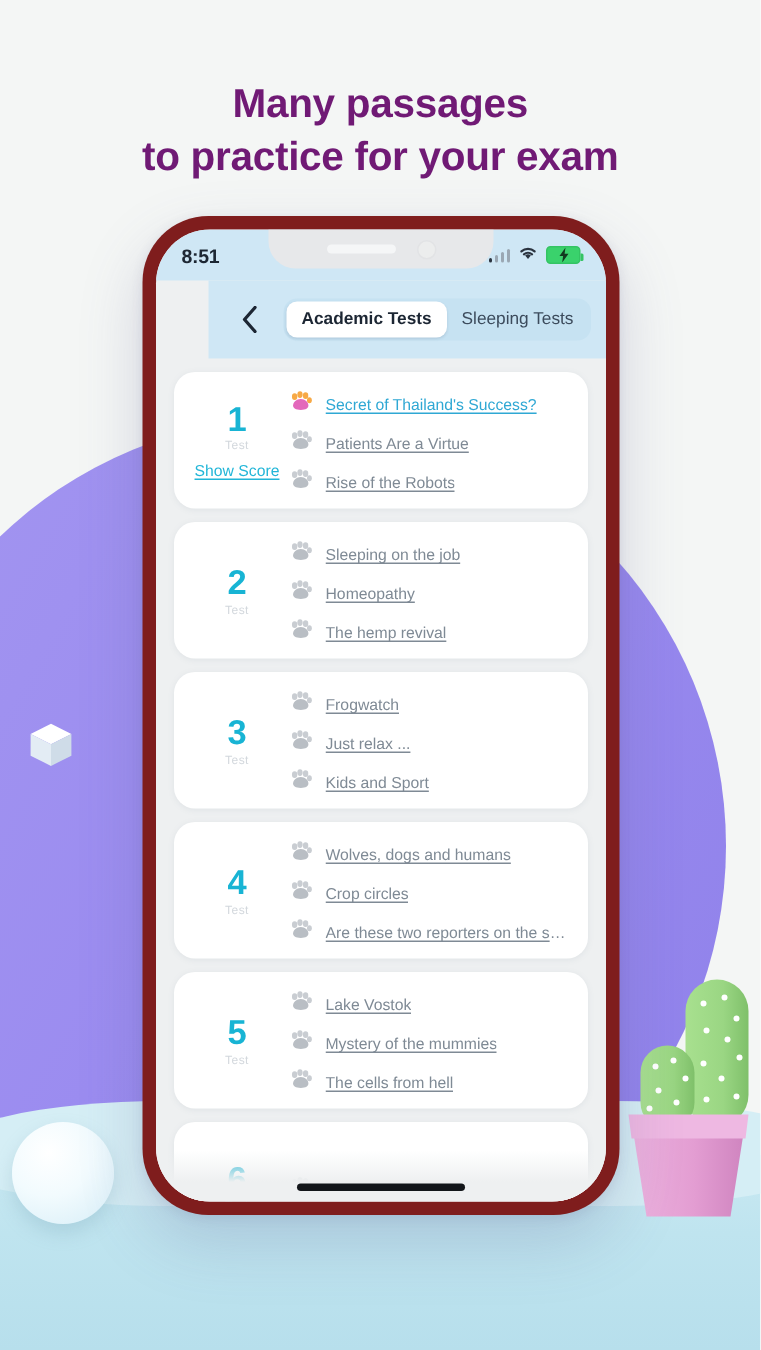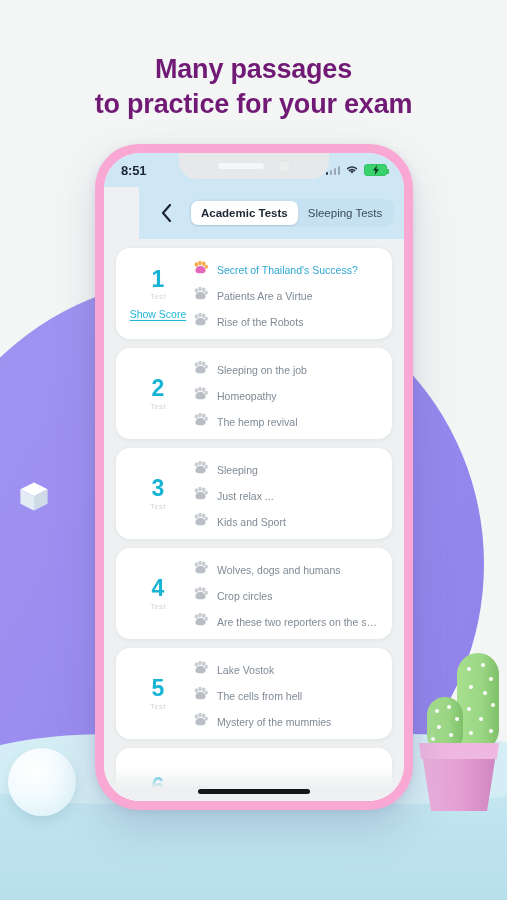--- a/index.html
+++ b/index.html
@@ -68,21 +68,21 @@
   }
 
   
   .cactus { position: absolute; right: 2px; bottom: 86px; width: 92px; height: 175px; z-index: 4; }
 
   
   .phone {
     position: absolute;
     left: 95px; top: 144px;
     width: 318px; height: 666px;
-    background: #f9a8d4;
+    background: #7f1d1d;
     border-radius: 44px;
     box-shadow: 0 18px 42px rgba(90,90,140,0.22), 0 2px 8px rgba(80,80,120,0.12);
     z-index: 5;
     padding: 9px;
   }
   .screen {
     position: relative;
     width: 100%; height: 100%;
     background: #eef0f1;
     border-radius: 36px;
@@ -422,21 +422,21 @@
             </div>
             <div class="card-right">
               <div class="passage">
                 <span class="paw"><svg viewBox="0 0 20 20" width="17" height="17">
                     <ellipse cx="5.2" cy="6.4" rx="2.1" ry="2.6" fill="#c9cdd2"></ellipse>
                     <ellipse cx="9.4" cy="4.8" rx="2.1" ry="2.7" fill="#c9cdd2"></ellipse>
                     <ellipse cx="13.8" cy="5.6" rx="2.1" ry="2.6" fill="#c9cdd2"></ellipse>
                     <ellipse cx="16.8" cy="9.2" rx="1.9" ry="2.3" fill="#c9cdd2"></ellipse>
                     <path d="M10 8.2c3.4 0 6 2.4 6 5.2 0 2.2-2 3.4-6 3.4s-6-1.2-6-3.4c0-2.8 2.6-5.2 6-5.2z" fill="#b9bec4"></path>
                   </svg></span>
-                <span class="p-title">Sleeping</span>
+                <span class="p-title">Frogwatch</span>
               </div>
               <div class="passage">
                 <span class="paw"><svg viewBox="0 0 20 20" width="17" height="17">
                     <ellipse cx="5.2" cy="6.4" rx="2.1" ry="2.6" fill="#c9cdd2"></ellipse>
                     <ellipse cx="9.4" cy="4.8" rx="2.1" ry="2.7" fill="#c9cdd2"></ellipse>
                     <ellipse cx="13.8" cy="5.6" rx="2.1" ry="2.6" fill="#c9cdd2"></ellipse>
                     <ellipse cx="16.8" cy="9.2" rx="1.9" ry="2.3" fill="#c9cdd2"></ellipse>
                     <path d="M10 8.2c3.4 0 6 2.4 6 5.2 0 2.2-2 3.4-6 3.4s-6-1.2-6-3.4c0-2.8 2.6-5.2 6-5.2z" fill="#b9bec4"></path>
                   </svg></span>
                 <span class="p-title">Just relax ...</span>
@@ -508,31 +508,31 @@
                 <span class="p-title">Lake Vostok</span>
               </div>
               <div class="passage">
                 <span class="paw"><svg viewBox="0 0 20 20" width="17" height="17">
                     <ellipse cx="5.2" cy="6.4" rx="2.1" ry="2.6" fill="#c9cdd2"></ellipse>
                     <ellipse cx="9.4" cy="4.8" rx="2.1" ry="2.7" fill="#c9cdd2"></ellipse>
                     <ellipse cx="13.8" cy="5.6" rx="2.1" ry="2.6" fill="#c9cdd2"></ellipse>
                     <ellipse cx="16.8" cy="9.2" rx="1.9" ry="2.3" fill="#c9cdd2"></ellipse>
                     <path d="M10 8.2c3.4 0 6 2.4 6 5.2 0 2.2-2 3.4-6 3.4s-6-1.2-6-3.4c0-2.8 2.6-5.2 6-5.2z" fill="#b9bec4"></path>
                   </svg></span>
+                <span class="p-title">Mystery of the mummies</span>
+              </div>
+              <div class="passage">
+                <span class="paw"><svg viewBox="0 0 20 20" width="17" height="17">
+                    <ellipse cx="5.2" cy="6.4" rx="2.1" ry="2.6" fill="#c9cdd2"></ellipse>
+                    <ellipse cx="9.4" cy="4.8" rx="2.1" ry="2.7" fill="#c9cdd2"></ellipse>
+                    <ellipse cx="13.8" cy="5.6" rx="2.1" ry="2.6" fill="#c9cdd2"></ellipse>
+                    <ellipse cx="16.8" cy="9.2" rx="1.9" ry="2.3" fill="#c9cdd2"></ellipse>
+                    <path d="M10 8.2c3.4 0 6 2.4 6 5.2 0 2.2-2 3.4-6 3.4s-6-1.2-6-3.4c0-2.8 2.6-5.2 6-5.2z" fill="#b9bec4"></path>
+                  </svg></span>
                 <span class="p-title">The cells from hell</span>
-              </div>
-              <div class="passage">
-                <span class="paw"><svg viewBox="0 0 20 20" width="17" height="17">
-                    <ellipse cx="5.2" cy="6.4" rx="2.1" ry="2.6" fill="#c9cdd2"></ellipse>
-                    <ellipse cx="9.4" cy="4.8" rx="2.1" ry="2.7" fill="#c9cdd2"></ellipse>
-                    <ellipse cx="13.8" cy="5.6" rx="2.1" ry="2.6" fill="#c9cdd2"></ellipse>
-                    <ellipse cx="16.8" cy="9.2" rx="1.9" ry="2.3" fill="#c9cdd2"></ellipse>
-                    <path d="M10 8.2c3.4 0 6 2.4 6 5.2 0 2.2-2 3.4-6 3.4s-6-1.2-6-3.4c0-2.8 2.6-5.2 6-5.2z" fill="#b9bec4"></path>
-                  </svg></span>
-                <span class="p-title">Mystery of the mummies</span>
               </div>
             </div>
           </div>
           <div class="card">
             <div class="card-left">
               <div class="card-num">6</div>
               <div class="card-sub">Test</div>
             </div>
             <div class="card-right">
               <div class="passage">

